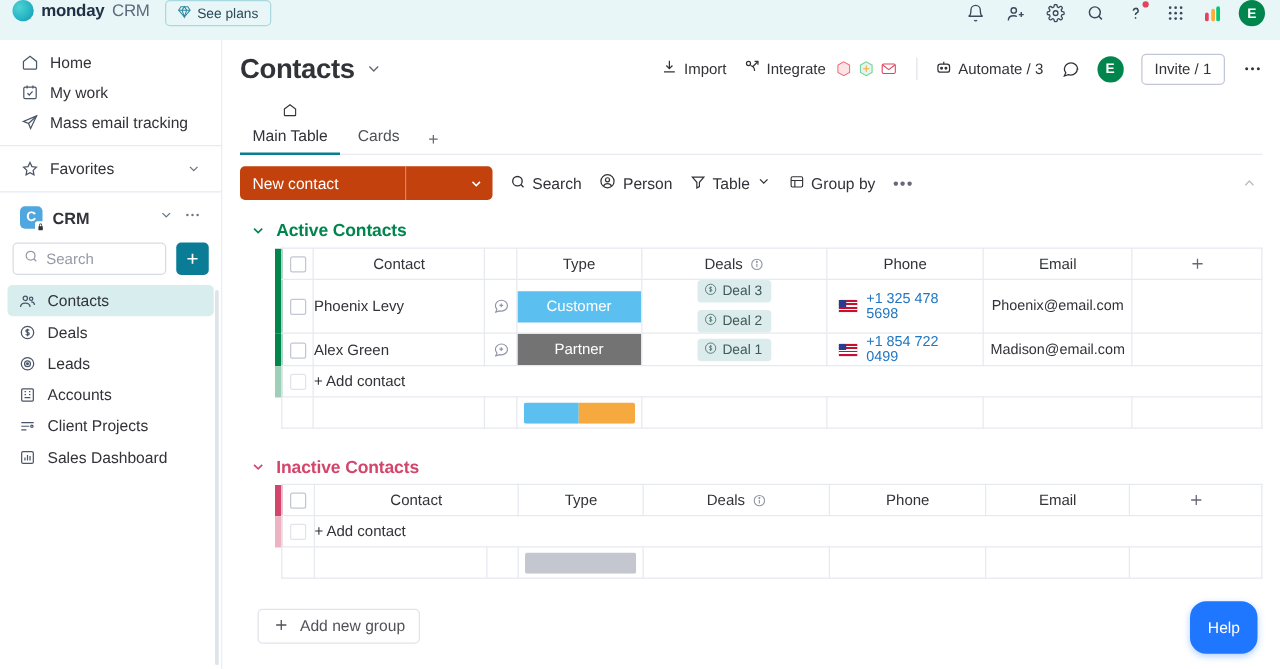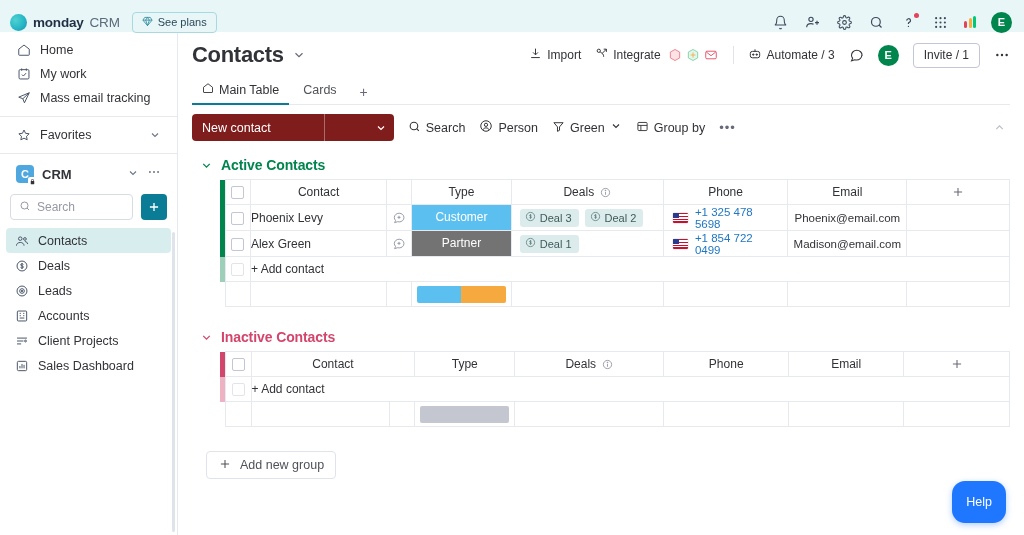--- a/index.html
+++ b/index.html
@@ -6,22 +6,22 @@
   html, body {
     width: 1024px; height: 535px;
     font-family: "Liberation Sans", sans-serif;
     background: #ffffff; overflow: hidden;
     -webkit-font-smoothing: antialiased;
   }
   .app { position: relative; width: 1024px; height: 535px; display: flex; flex-direction: column; }
 
   
   .topbar {
-    height: 32px; background: #e9f6f8; display: flex; align-items: center;
-    padding: 12px 12px 0 10px; flex: 0 0 32px; position: relative; z-index: 20;
+    height: 32px; background: #e9f6f8; display: flex; align-items: flex-start;
+    padding: 0 12px 0 10px; flex: 0 0 32px; position: relative; z-index: 20;
   }
   .brand { display: flex; align-items: center; gap: 6px; }
   .brand-logo { width: 17px; height: 17px; border-radius: 50%;
      background: radial-gradient(circle at 32% 35%, #4fd2d2 0%, #27b6c6 55%, #1a8fa8 100%); }
   .brand-name { font-size: 13.5px; font-weight: bold; color: #1f3044; letter-spacing: -.2px; }
   .brand-sub { font-size: 13.5px; color: #5a6b7b; letter-spacing: -.2px; }
   .see-plans {
     margin-left: 12px; height: 21px; padding: 0 9px; border: 1px solid #a8d9e0;
     border-radius: 4px; background: #e9f6f8; display: flex; align-items: center; gap: 5px;
     font-size: 11px; color: #2b4a5a; cursor: pointer;
@@ -114,26 +114,26 @@
   }
   .sep-v { width: 1px; height: 18px; background: #e0e3eb; }
 
   .tabs { display: flex; align-items: flex-end; gap: 4px; margin-top: 9px;
      border-bottom: 1px solid #e6e9ef; }
   .tab {
     padding: 5px 10px 6px 10px; font-size: 12.5px; color: #505258; cursor: pointer;
     display: flex; align-items: center; gap: 5px; border-bottom: 2px solid transparent;
     margin-bottom: -1px;
   }
-  .tab.active { color: #323338; border-bottom-color: #0a7c96; }
+  .tab.active { color: #323338; border-bottom-color: #0a7c96; flex-direction: column; }
   .tab-add { padding: 5px 9px; color: #676879; cursor: pointer; font-size: 14px; margin-bottom: -1px; }
 
   .toolbar { display: flex; align-items: center; gap: 14px; padding: 9px 14px 8px 14px; }
   .new-btn {
-    height: 27px; background: #7f1d1d; color: #fff; border-radius: 4px; display: flex;
+    height: 27px; background: #c2410c; color: #fff; border-radius: 4px; display: flex;
     align-items: center; font-size: 12.5px; cursor: pointer; overflow: hidden; gap: 43px;
   }
   .new-btn .lbl { padding: 0 10px; }
   .new-btn .split { width: 1px; align-self: stretch; background: rgba(255,255,255,.35); }
   .new-btn .caret { padding: 0 7px; display: flex; align-items: center; }
   .tb { display: flex; align-items: center; gap: 5px; font-size: 12.5px; color: #323338;
      cursor: pointer; }
   .tb-dots { color: #676879; cursor: pointer; letter-spacing: 1px; font-size: 13px; }
   .collapse-btn { margin-left: auto; width: 22px; height: 22px; border-radius: 4px;
      display: flex; align-items: center; justify-content: center; color: #b9bec7; cursor: pointer; }
@@ -157,21 +157,21 @@
   .c-phone { width: 130px; }
   .c-email { width: 120px; }
   .c-add { width: 111px; }
   th.hdr { text-align: center; color: #505258; font-size: 12px; background: #fff; }
   .chk { width: 13px; height: 13px; border: 1px solid #c3c6d4; border-radius: 2px;
      display: inline-block; vertical-align: middle; cursor: pointer; background: #fff; }
   .name-cell { padding-left: 12px; color: #323338; }
   .icn-cell { display: flex; align-items: center; justify-content: center; color: #9094a3; }
   .type-pill { display: block; height: 25px; line-height: 25px; color: #fff; font-size: 12px;
      cursor: pointer; }
-  .deals-cell { display: flex; align-items: center; gap: 6px; padding: 0 8px; }
+  .deals-cell { display: flex; align-items: center; gap: 6px; padding: 0 8px; flex-direction: column; }
   .deal-chip {
     display: inline-flex; align-items: center; gap: 4px; height: 18px; padding: 0 7px 0 5px;
     background: #dcecec; border-radius: 3px; font-size: 11px; color: #3f5a5a; cursor: pointer;
   }
   .phone-cell { display: flex; align-items: center; gap: 7px; padding: 0 9px; color: #1f76c2;
      font-size: 11.5px; }
   .flag { width: 15px; height: 10px; border-radius: 1px; overflow: hidden; position: relative;
      flex: 0 0 15px; box-shadow: 0 0 0 .5px rgba(0,0,0,.12); }
   .flag .stripes { position: absolute; inset: 0;
      background: repeating-linear-gradient(#c8102e 0 1.4px, #fff 1.4px 2.8px); }
@@ -574,21 +574,21 @@
           </span>
           <span>Person</span>
         </div>
 
         <div class="tb">
           <span>
             <svg width="13" height="13" viewBox="0 0 24 24" fill="none" stroke="currentColor" stroke-width="1.8">
               <path d="M3.5 5h17l-6.6 7.7V19l-3.8 2v-8.3z"></path>
             </svg>
           </span>
-          <span>Green</span>
+          <span>Table</span>
           <span>
             <svg width="12" height="12" viewBox="0 0 24 24" fill="none" stroke="currentColor" stroke-width="2.2">
               <path d="m6 9 6 6 6-6"></path>
             </svg>
           </span>
         </div>
 
         <div class="tb">
           <span>
             <svg width="13" height="13" viewBox="0 0 24 24" fill="none" stroke="currentColor" stroke-width="1.7">

